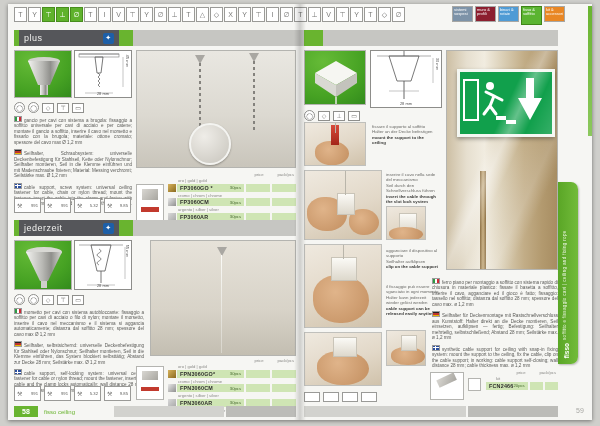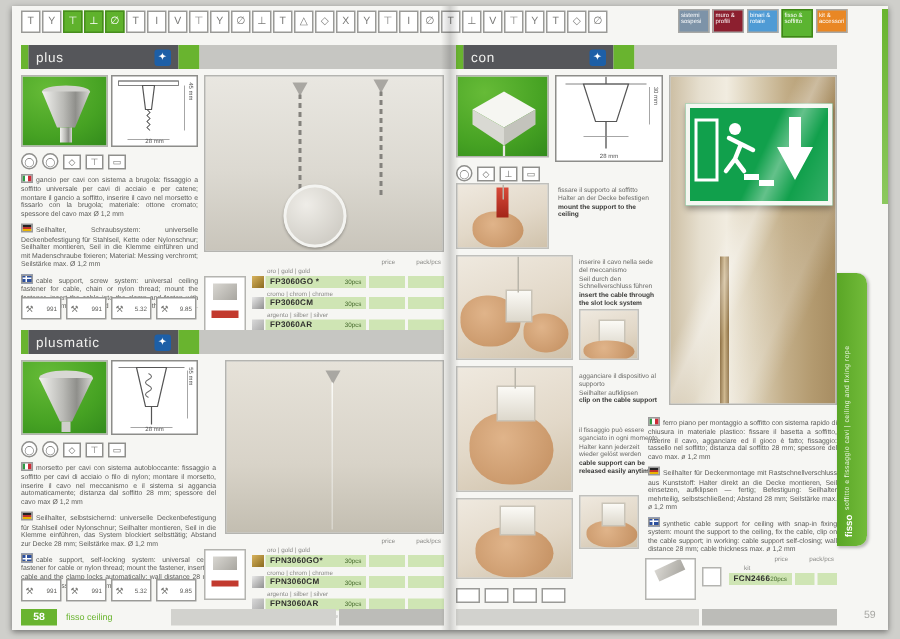--- a/index.html
+++ b/index.html
@@ -330,21 +330,21 @@
     <span class="acc">
       <span class="g">⚒</span>
       <span class="n">9.85</span>
     </span>
 
 </div>
 
 <div class="sec-hdr" style="left:14px;top:220px;width:282px">
   <span class="hdr-sliver"></span>
   <span class="hdr-dark">
-    <span class="ttl">plusmatic</span>
+    <span class="ttl">jederzeit</span>
     <span class="hdr-logo">✦</span>
   </span>
   <span class="hdr-green"></span>
   <span class="hdr-rest"></span>
 </div>
 
 <div class="pbox green-photo" style="left:14px;top:240px;width:58px;height:50px">
   <svg width="58" height="50" viewBox="0 0 58 50">
     <ellipse cx="29" cy="11" rx="18" ry="5" fill="#d8d8d4"></ellipse>
     <polygon points="11,11 47,11 33,40 25,40" fill="url(#met)"></polygon>
@@ -467,24 +467,20 @@
 
 <div class="footer" style="left:14px;top:406px;width:282px">
   <span class="f-num">58</span>
   <span class="f-label">fisso ceiling</span>
   <span class="f-bar"></span>
   <span class="f-bar2"></span>
 </div>
 
 <div class="sec-hdr" style="left:304px;top:30px;width:254px">
   <span class="hdr-sliver"></span>
-  <span class="hdr-dark">
-    <span class="ttl">con</span>
-    <span class="hdr-logo">✦</span>
-  </span>
   <span class="hdr-green"></span>
   <span class="hdr-rest"></span>
 </div>
 
 <div class="pbox green-photo" style="left:304px;top:50px;width:62px;height:55px">
   <svg width="62" height="55" viewBox="0 0 62 55">
     <polygon points="10,22 31,10 52,22 31,34" fill="#f6f6f2"></polygon>
     <polygon points="10,22 31,34 31,46 10,32" fill="#d9d9d3"></polygon>
     <polygon points="52,22 31,34 31,46 52,32" fill="#c3c3bc"></polygon>
     <line x1="31" y1="46" x2="31" y2="55" stroke="#e8e8e2" stroke-width="1.5"></line>

